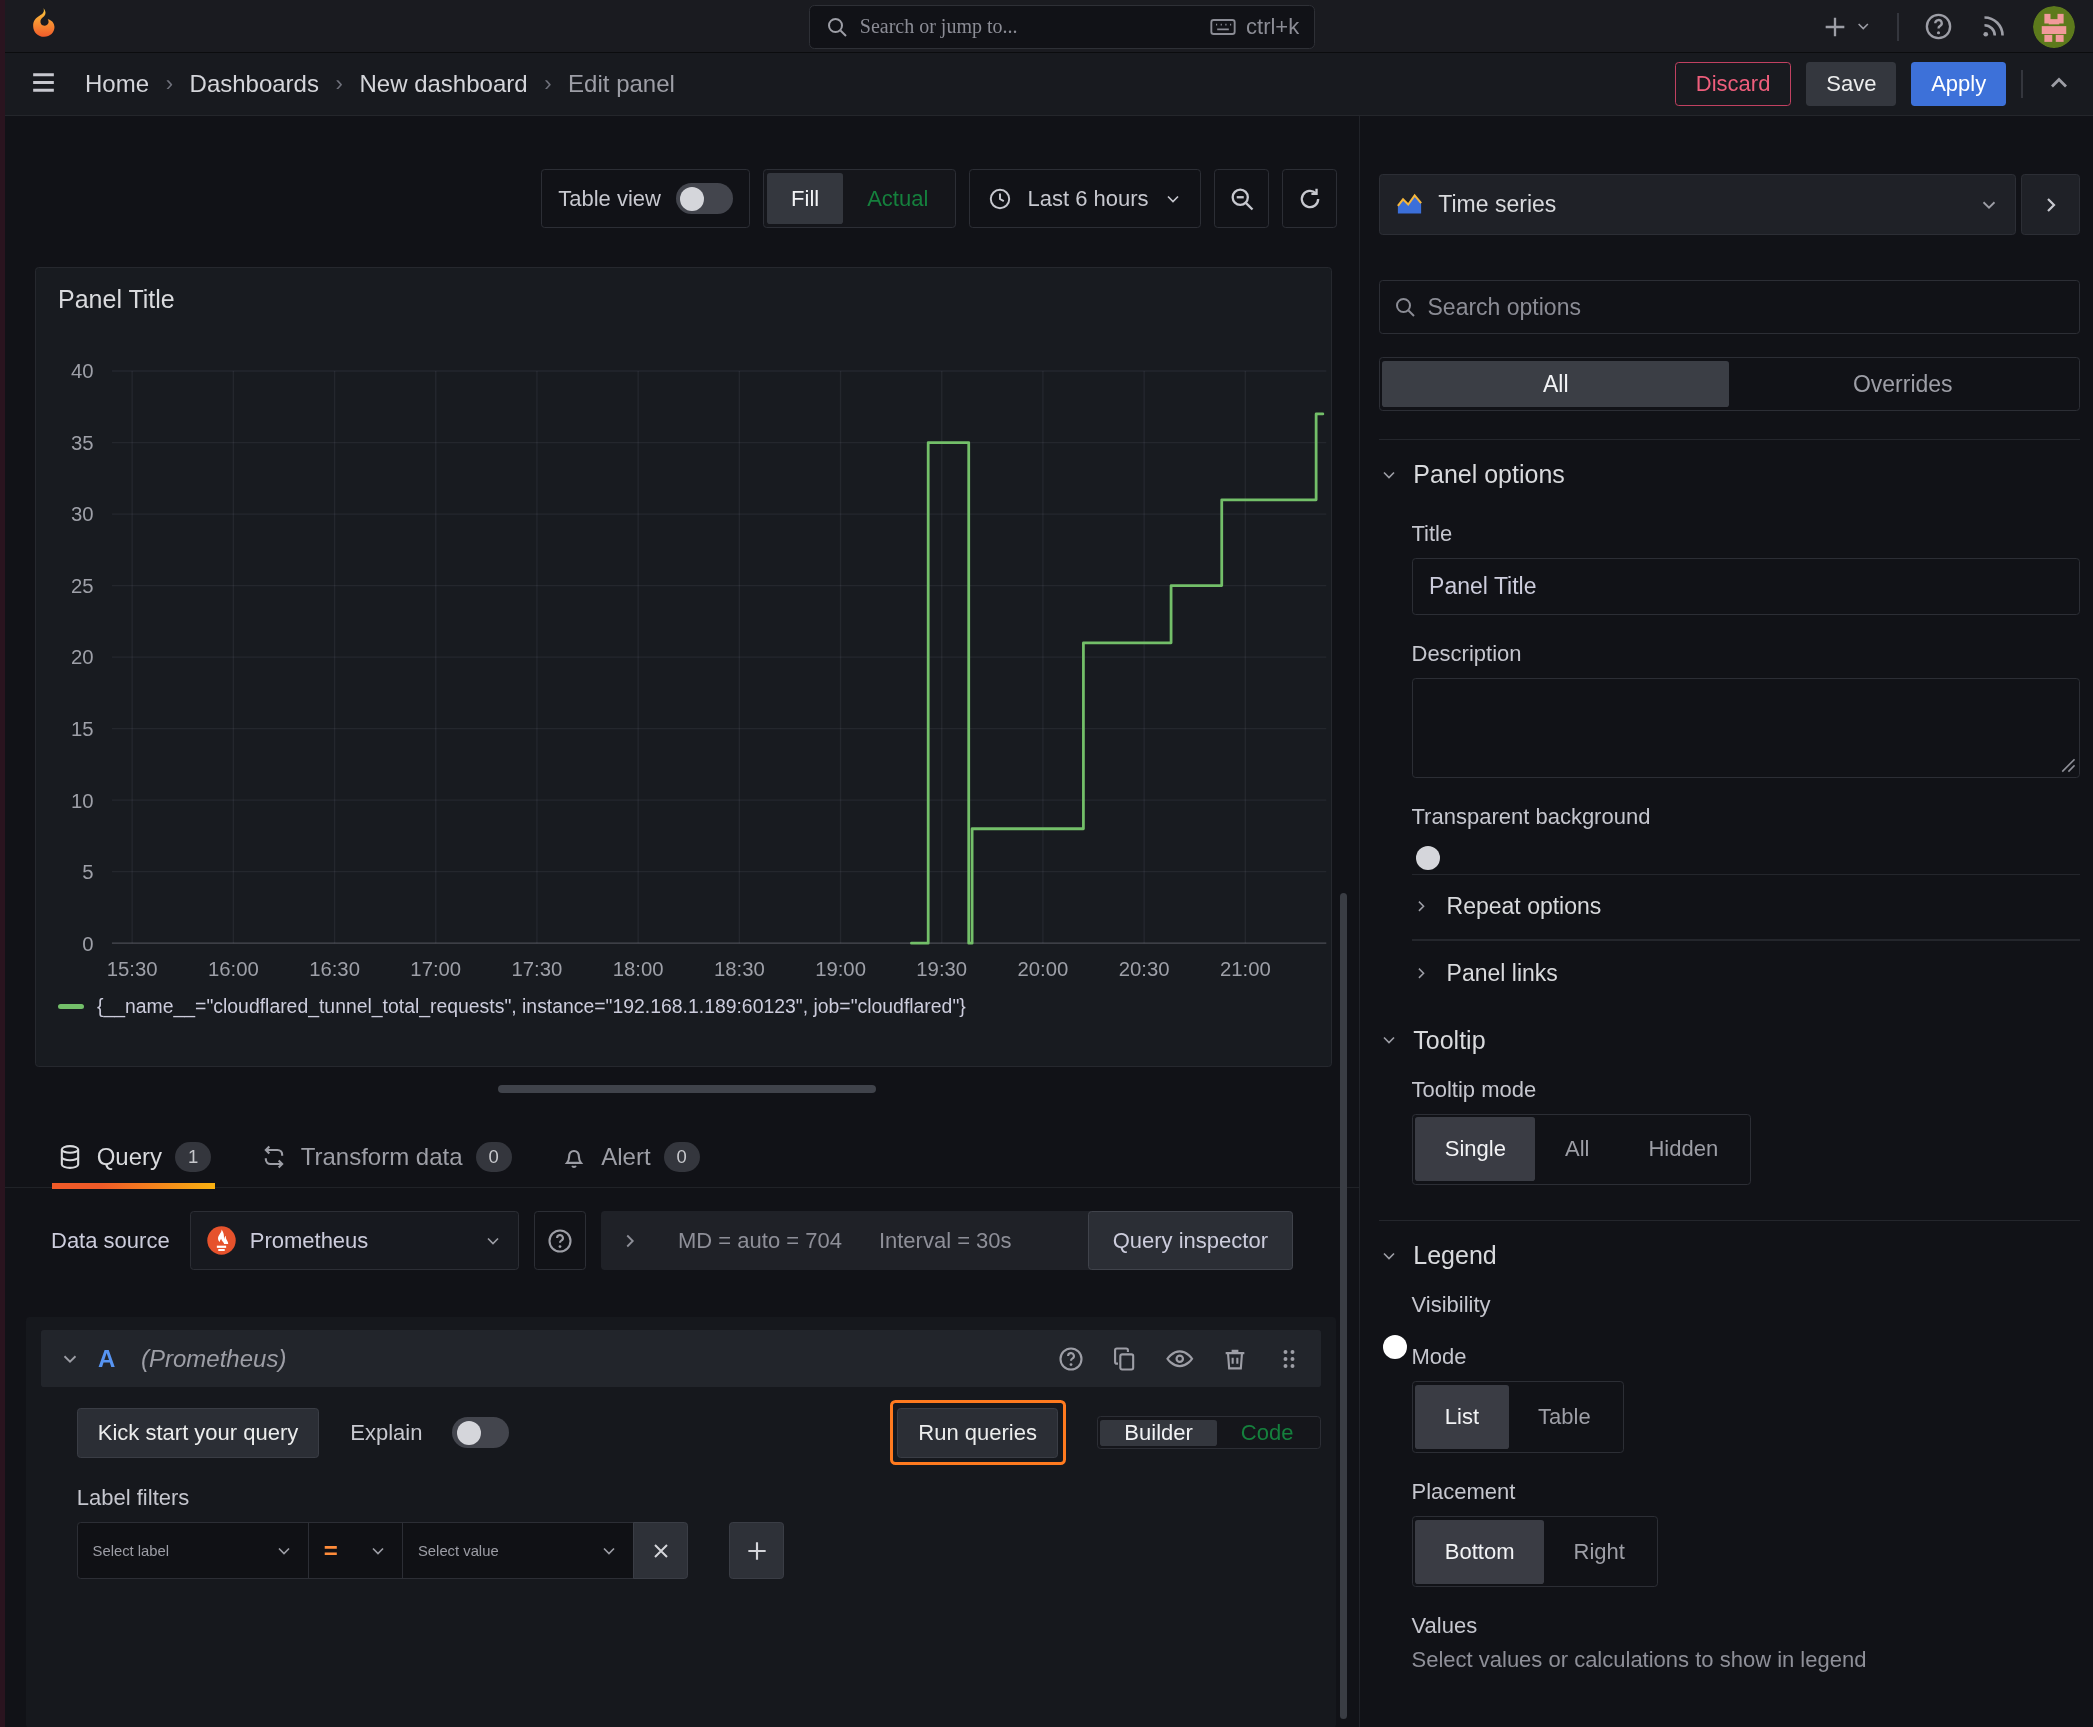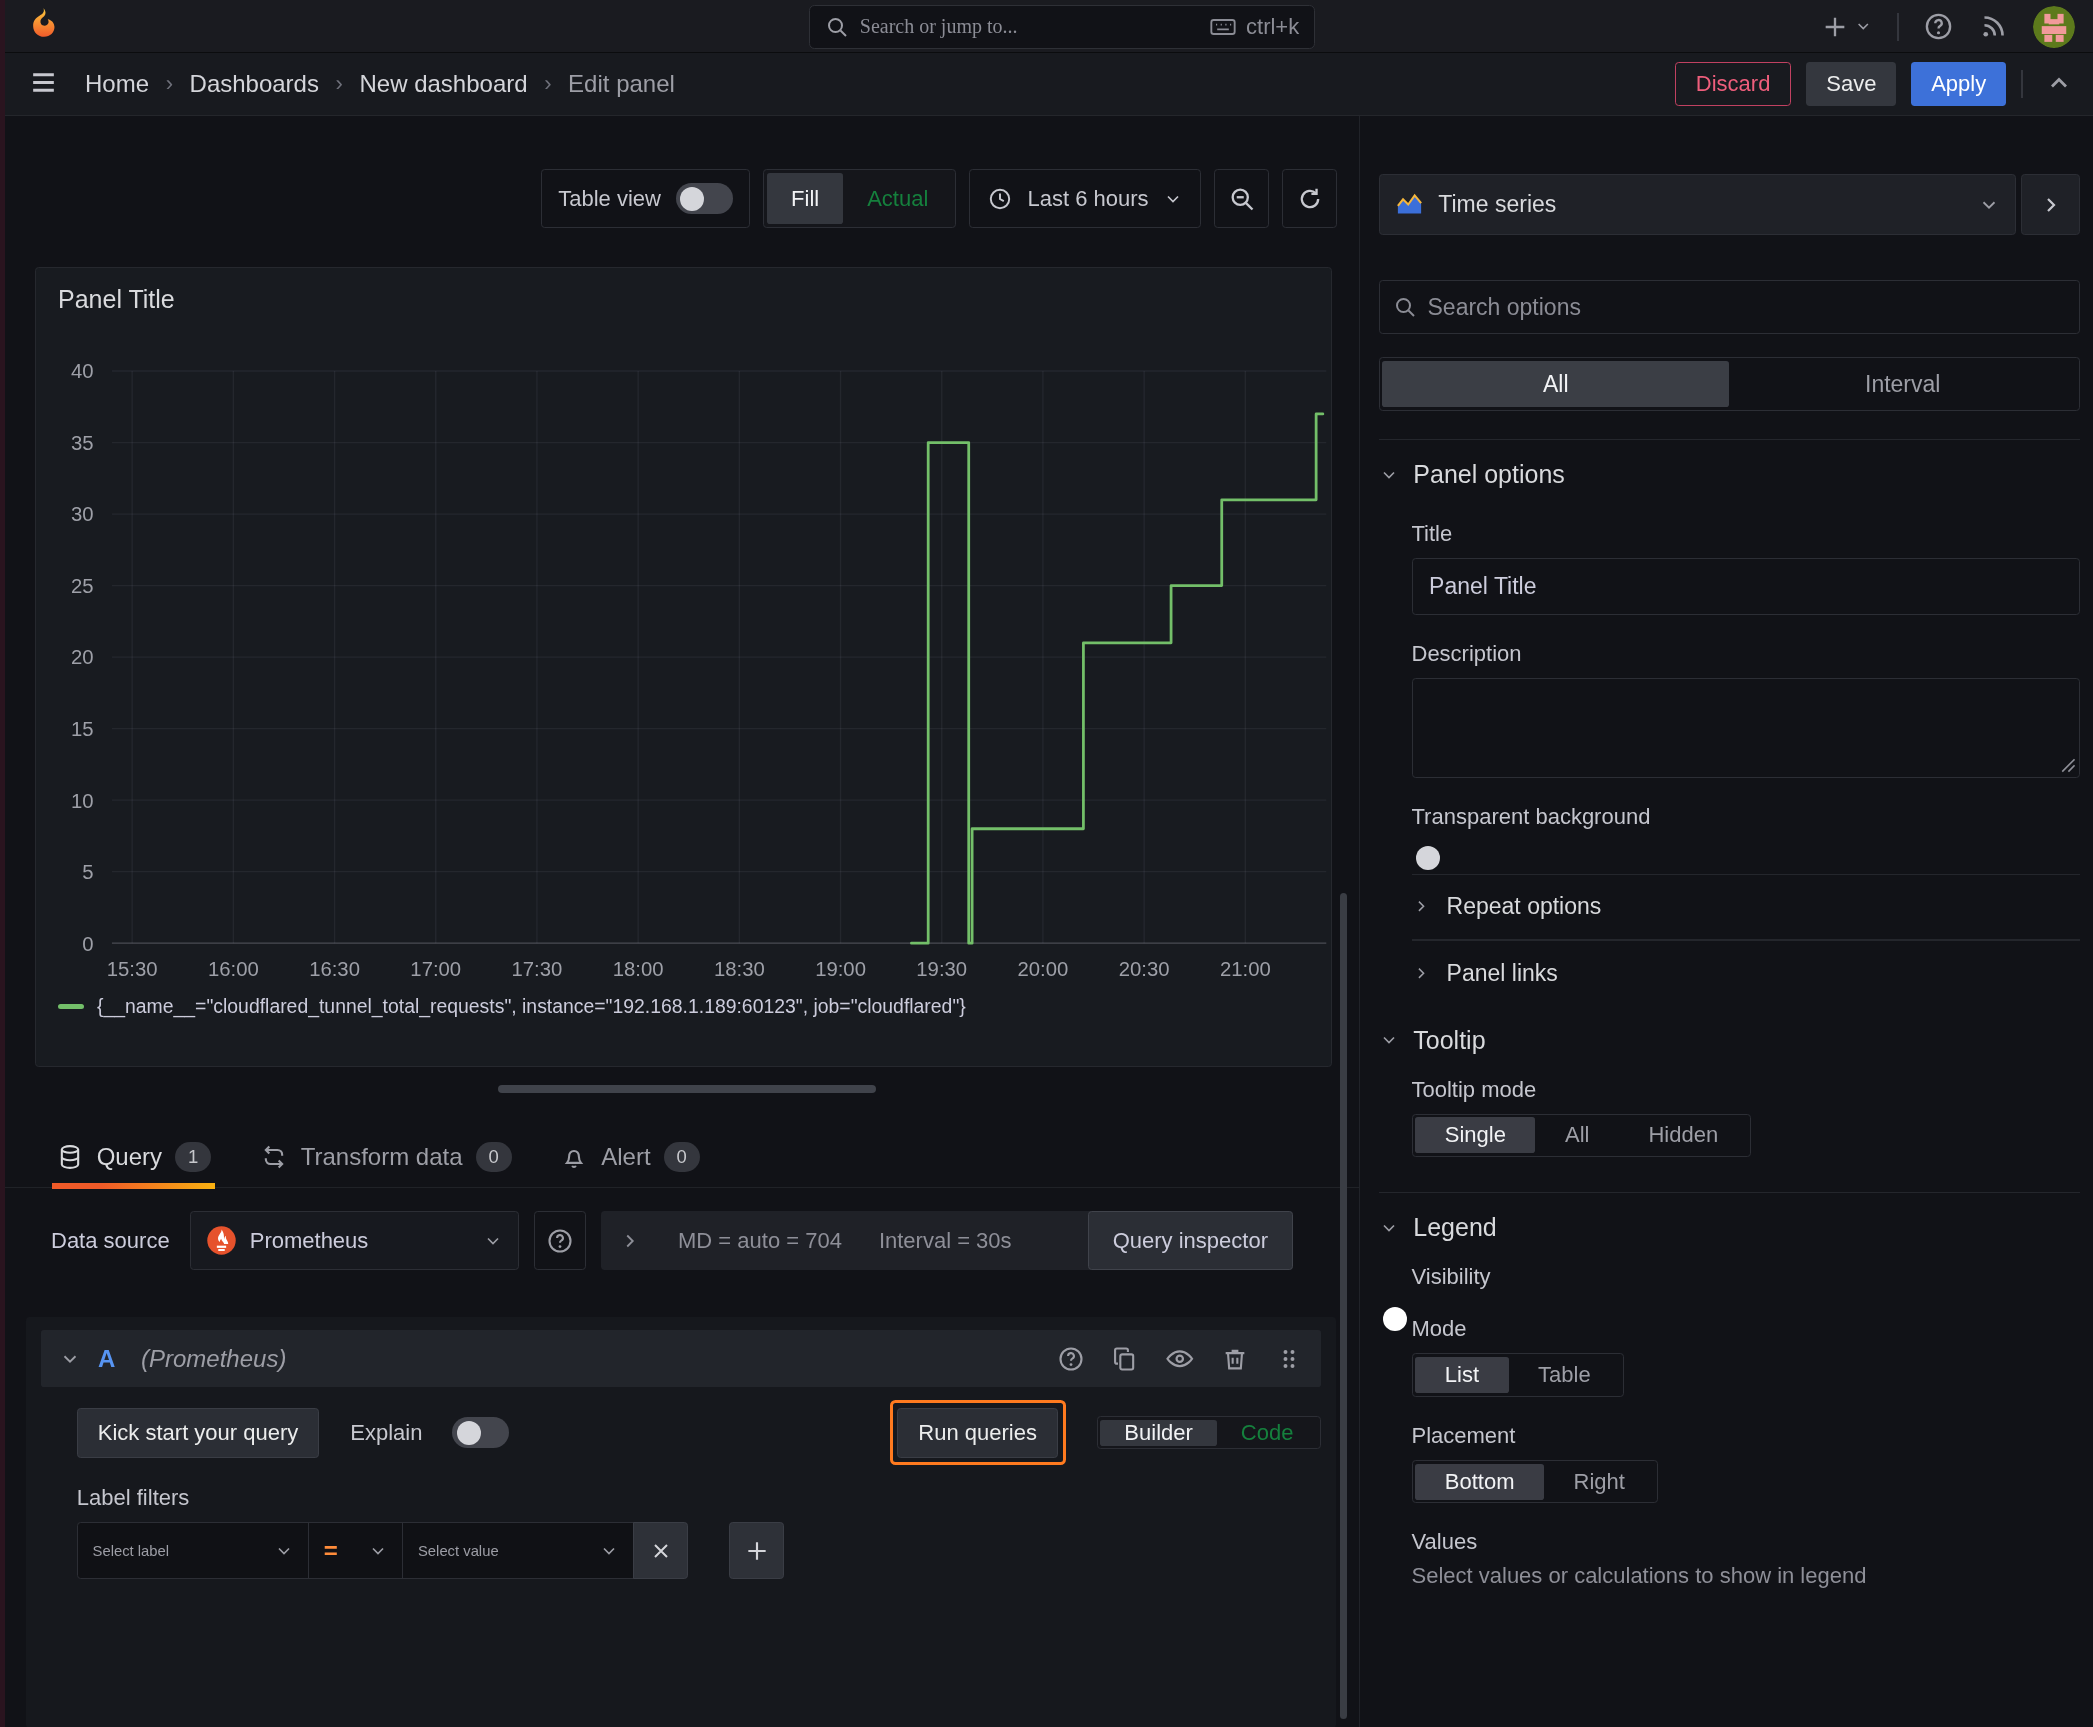--- a/index.html
+++ b/index.html
@@ -114,21 +114,21 @@
   .sec-head { display:flex; align-items:center; gap:14.8px; padding:20px 0 5.5px 0; font-size:25px; color:#d9dadd; cursor:pointer; }
   .sec-chev { color:#9d9ea6; }
   .sec-body { margin-left:33px; }
   .side-label { margin-top:26px; font-size:22px; color:#c5c6ce; }
   .side-input { margin-top:11px; width:100%; height:57px; background:#111217; border:1.8px solid #2c2e35; border-radius:3.7px; padding:0 16.6px; color:#ccccdc; font-size:23px; font-family:inherit; outline:none; }
   .side-textarea { position:relative; margin-top:11px; width:100%; height:100px; background:#111217; border:1.8px solid #2c2e35; border-radius:3.7px; }
   .resize-corner { position:absolute; right:3.7px; bottom:3.7px; }
   .toggle-row { margin-top:13px; }
   .collapse-row { display:flex; align-items:center; gap:16.6px; height:66px; font-size:23px; color:#d9dadd; margin-left:33px; border-top:1.8px solid #24262c; cursor:pointer; }
   .seg-s { display:inline-flex; border:1.8px solid #2c2e35; border-radius:3.7px; padding:2.8px; font-size:22px; margin-top:11px; }
-  .seg-s .opt { display:flex; align-items:center; padding:0 29.5px; height:36px; color:#9d9ea6; border-radius:2.8px; cursor:pointer; }
+  .seg-s .opt { display:flex; align-items:center; padding:0 29.5px; height:64px; color:#9d9ea6; border-radius:2.8px; cursor:pointer; }
   .seg-s .opt.sel { background:#3a3c44; color:#f2f3f5; }
   .hint { margin-top:7.4px; font-size:22px; color:#8e8f98; }
   .ic { flex:none; }
 </style>
 </head>
 <body>
 
 <div class="edge-strip"></div>
 
 <div class="topbar">
@@ -486,21 +486,21 @@
   <div class="opt-search">
     <svg class="ic" width="24" height="24" viewBox="0 0 24 24">
         <circle cx="10.5" cy="10.5" r="6.5" fill="none" stroke="currentColor" stroke-width="2"></circle>
         <line x1="15.5" y1="15.5" x2="21" y2="21" stroke="currentColor" stroke-width="2"></line>
       </svg>
     <input placeholder="Search options" style="">
   </div>
 
   <div class="filter-seg">
     <span class="opt sel">All</span>
-    <span class="opt">Interval</span>
+    <span class="opt">Overrides</span>
   </div>
 
   <div class="divider"></div>
 
   <div class="sec-head">
     <svg class="ic sec-chev" width="20" height="20" viewBox="0 0 24 24">
         <path d="M6 9l6 6 6-6" fill="none" stroke="currentColor" stroke-width="2"></path>
       </svg>
     <span>Panel options</span>
   </div>

